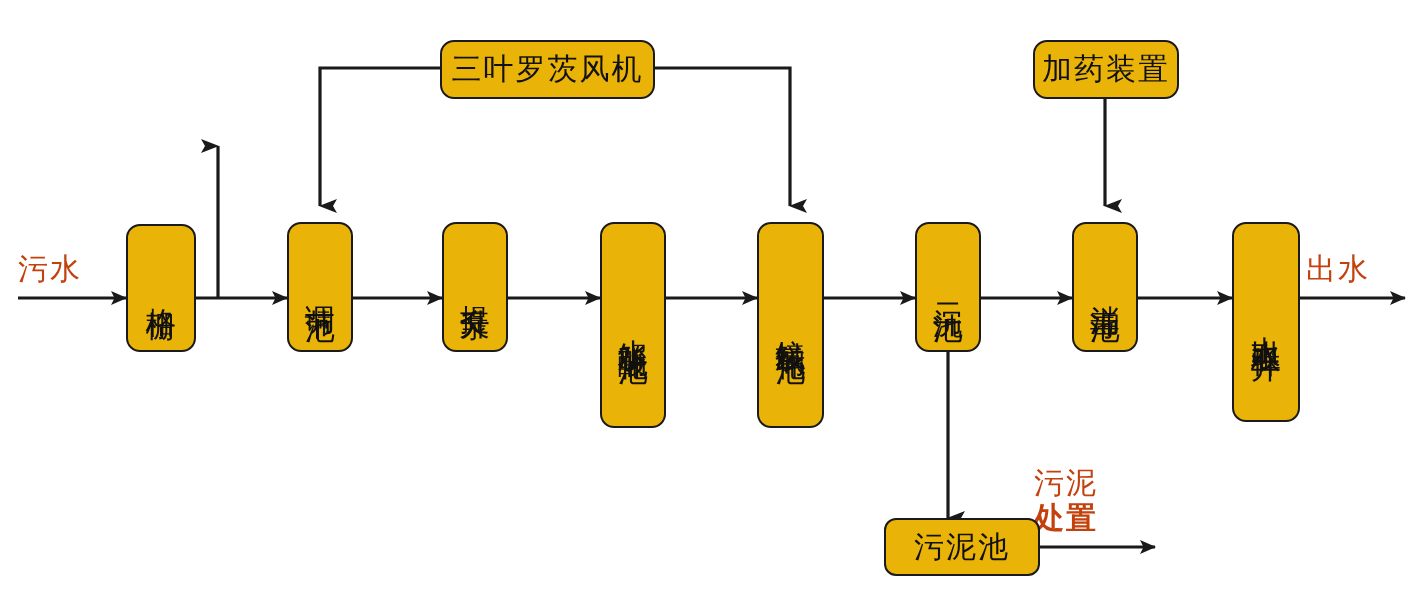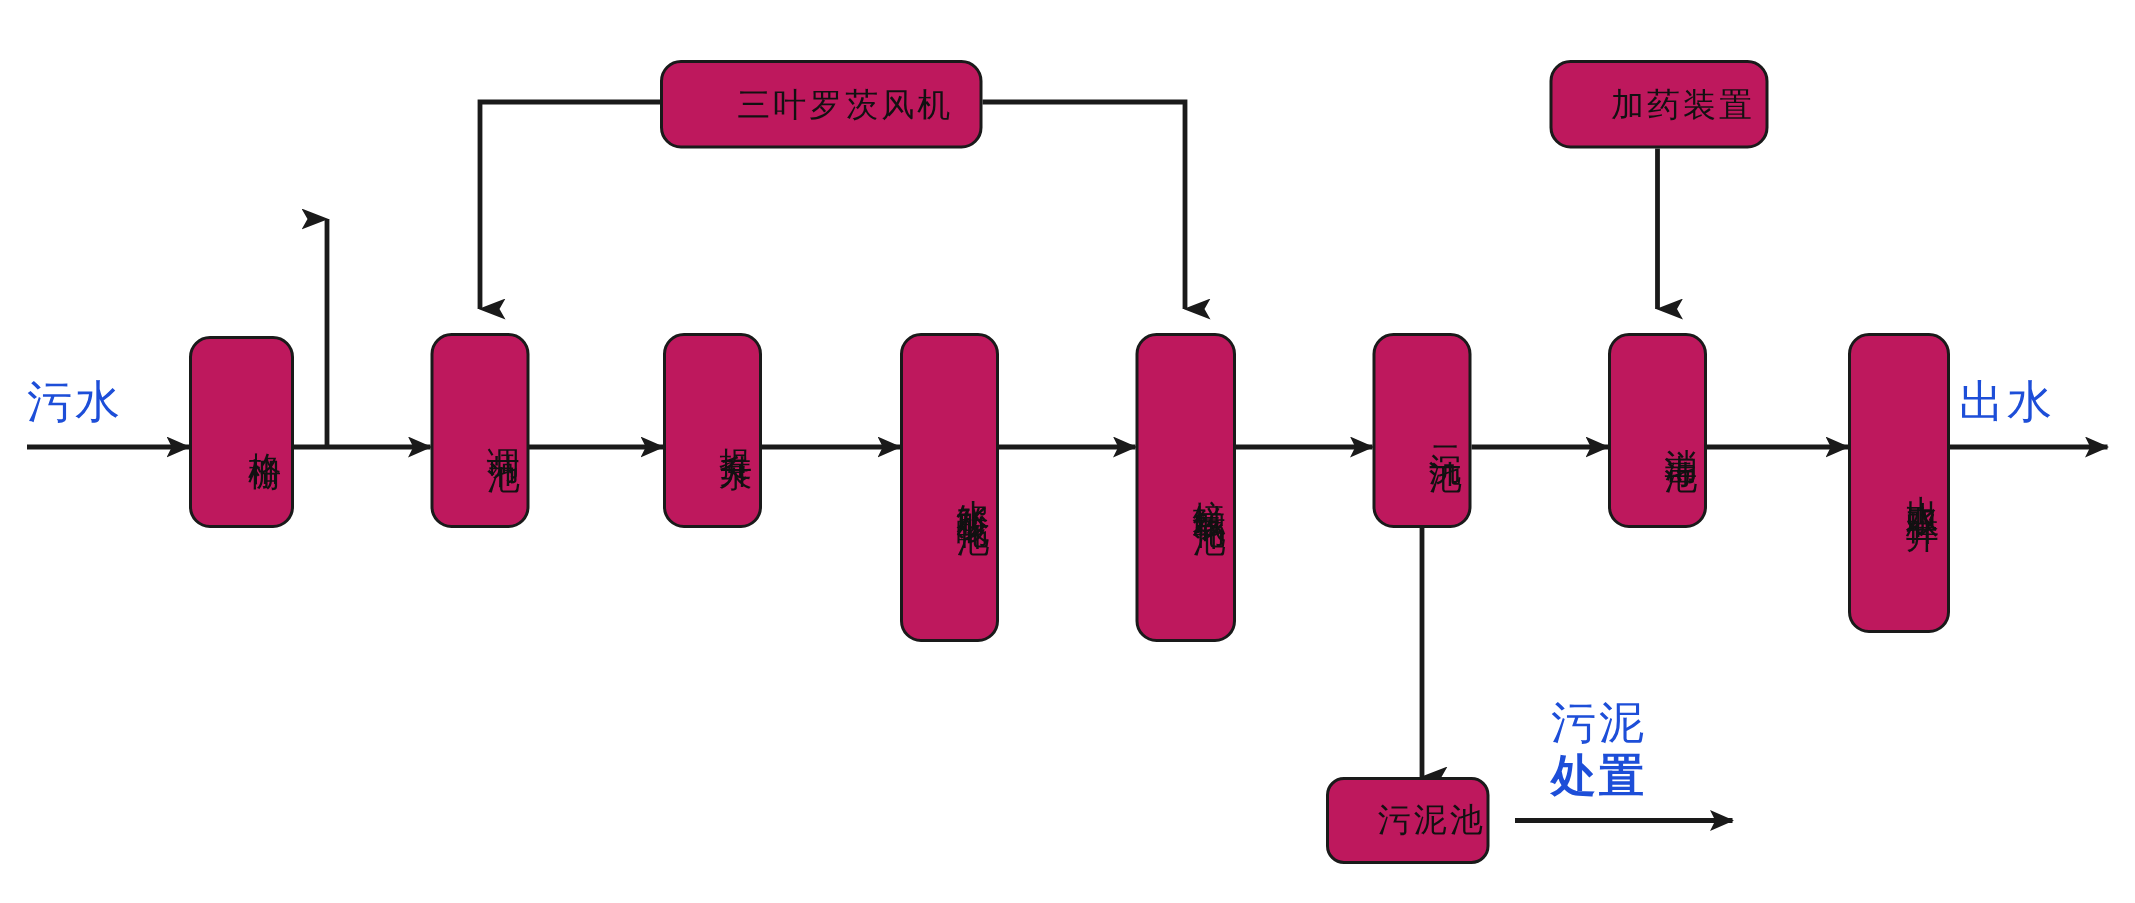--- a/index.html
+++ b/index.html
@@ -22,43 +22,42 @@
     left: 0;
     top: 0;
     width: 1423px;
     height: 602px;
   }
   .node {
     position: absolute;
     box-sizing: border-box;
     border: 2px solid #1a1a1a;
     border-radius: 14px;
-    background: #be185d;
+    background: #eab308;
     display: flex;
     align-items: center;
     justify-content: center;
     text-align: center;
     color: #111111;
     line-height: 1.08;
-    font-size: 22px;
+    font-size: 30px;
     letter-spacing: 0.5px;
-    padding-left: 32px;
   }
   .node.vertical {
     writing-mode: vertical-rl;
     text-orientation: upright;
     line-height: 1.05;
     letter-spacing: 4px;
   }
   .node.horizontal {
     letter-spacing: 2px;
   }
   .freetext {
     position: absolute;
-    color: #1d4ed8;
+    color: #c2410c;
     font-size: 30px;
     white-space: pre;
     line-height: 1.12;
     letter-spacing: 2px;
   }
   .freetext.two-line {
     text-align: center;
   }
 </style>
 </head>
@@ -117,21 +116,21 @@
 
   <div class="freetext" style="left:1306px; top:252px;">出水</div>
 
   <div class="freetext two-line" style="left:1034px; top:466px;">污泥</div>
   <div class="freetext two-line" style="left:1034px; top:501px;font-weight:bold;">处置</div>
 
   <div class="node horizontal" style="left:440px; top:40px; width:215px; height:59px;">三叶罗茨风机</div>
 
   <div class="node horizontal" style="left:1033px; top:40px; width:146px; height:59px;text-align:right;">加药装置</div>
 
-  <div class="node horizontal" style="left:884px; top:518px; width:109px; height:58px; border-radius:12px;">污泥池</div>
+  <div class="node horizontal" style="left:884px; top:518px; width:156px; height:58px; border-radius:12px;">污泥池</div>
 
   <div class="node vertical" style="left:126px; top:224px; width:70px; height:128px;">格栅</div>
 
   <div class="node vertical" style="left:287px; top:222px; width:66px; height:130px;">调节池</div>
 
   <div class="node vertical" style="left:442px; top:222px; width:66px; height:130px;">提升泵</div>
 
   <div class="node vertical" style="left:600px; top:222px; width:66px; height:206px;">水解酸化池</div>
 
   <div class="node vertical" style="left:757px; top:222px; width:67px; height:206px;">接触氧化池</div>

